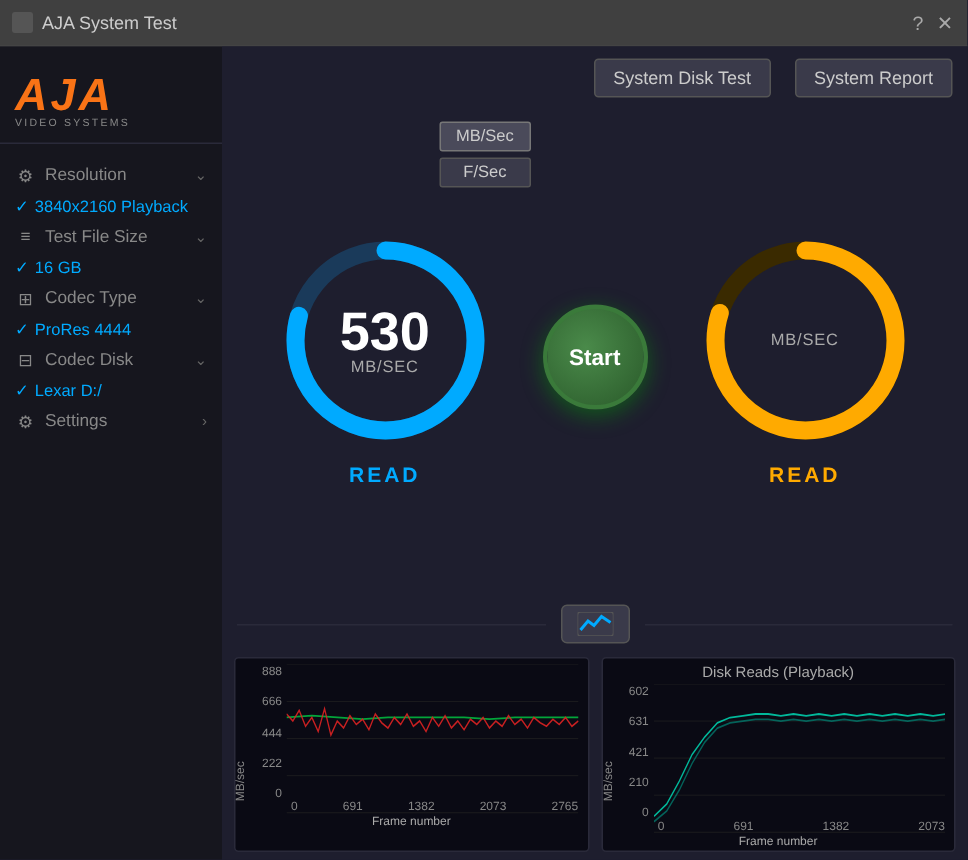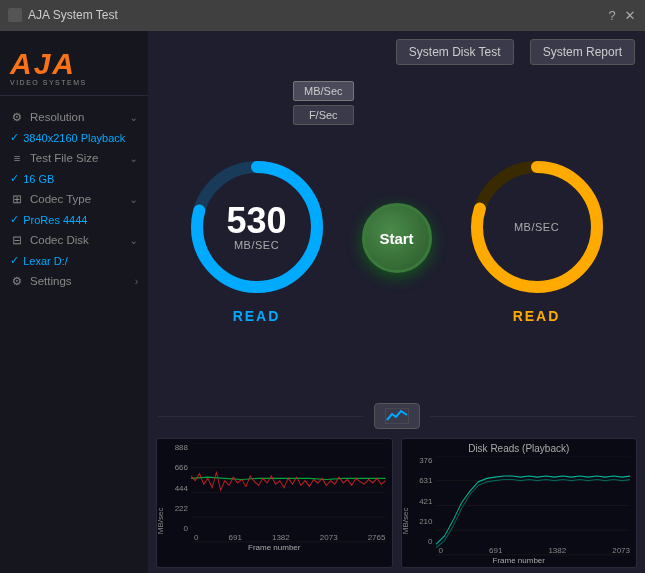--- a/index.html
+++ b/index.html
@@ -466,21 +466,21 @@
           <span>2765</span>
         </div>
         <div style="text-align:center; font-size:8px; color:#aaa; margin-top:1px;">Frame number</div>
         <div style="position:absolute; left:-10px; top:50%; transform:rotate(-90deg) translateX(-50%); font-size:8px; color:#888; white-space:nowrap;">MB/sec</div>
       </div>
 
       <div class="chart-box">
         <div class="chart-title">Disk Reads (Playback)</div>
         <div style="display:flex; height:90px; position:relative;">
           <div style="display:flex; flex-direction:column; justify-content:space-between; align-items:flex-end; padding-right:3px; min-width:28px; font-size:8px; color:#888;">
-            <span>376</span>
+            <span>602</span>
             <span>631</span>
             <span>421</span>
             <span>210</span>
             <span>0</span>
           </div>
           <svg class="chart-svg" viewBox="0 0 230 85" preserveAspectRatio="none">
 
             <line x1="0" y1="0" x2="230" y2="0" stroke="#222" stroke-width="0.5"></line>
             <line x1="0" y1="21" x2="230" y2="21" stroke="#222" stroke-width="0.5"></line>
             <line x1="0" y1="42" x2="230" y2="42" stroke="#222" stroke-width="0.5"></line>

